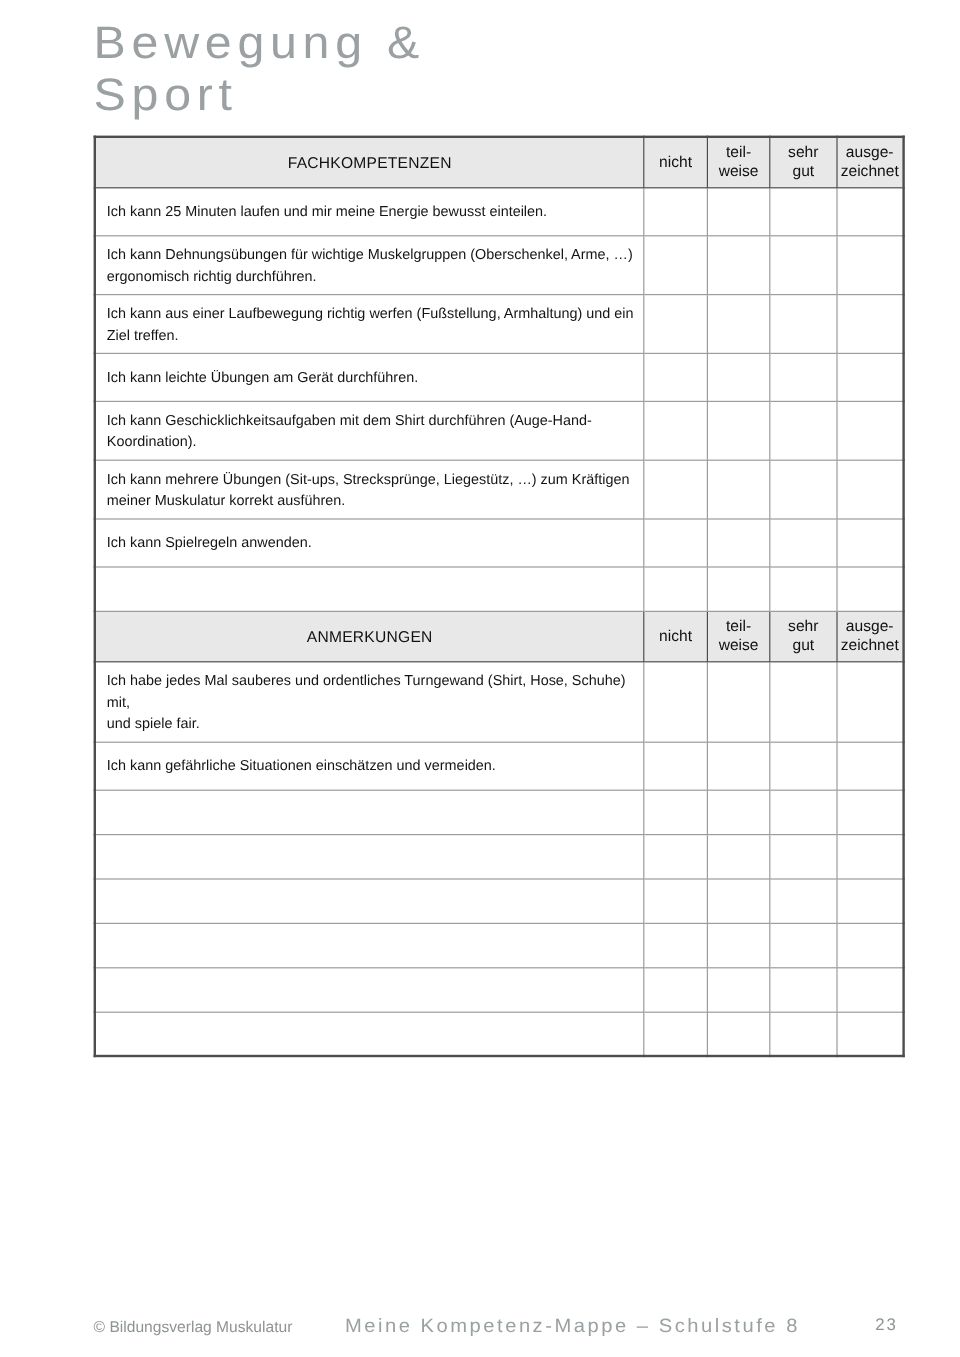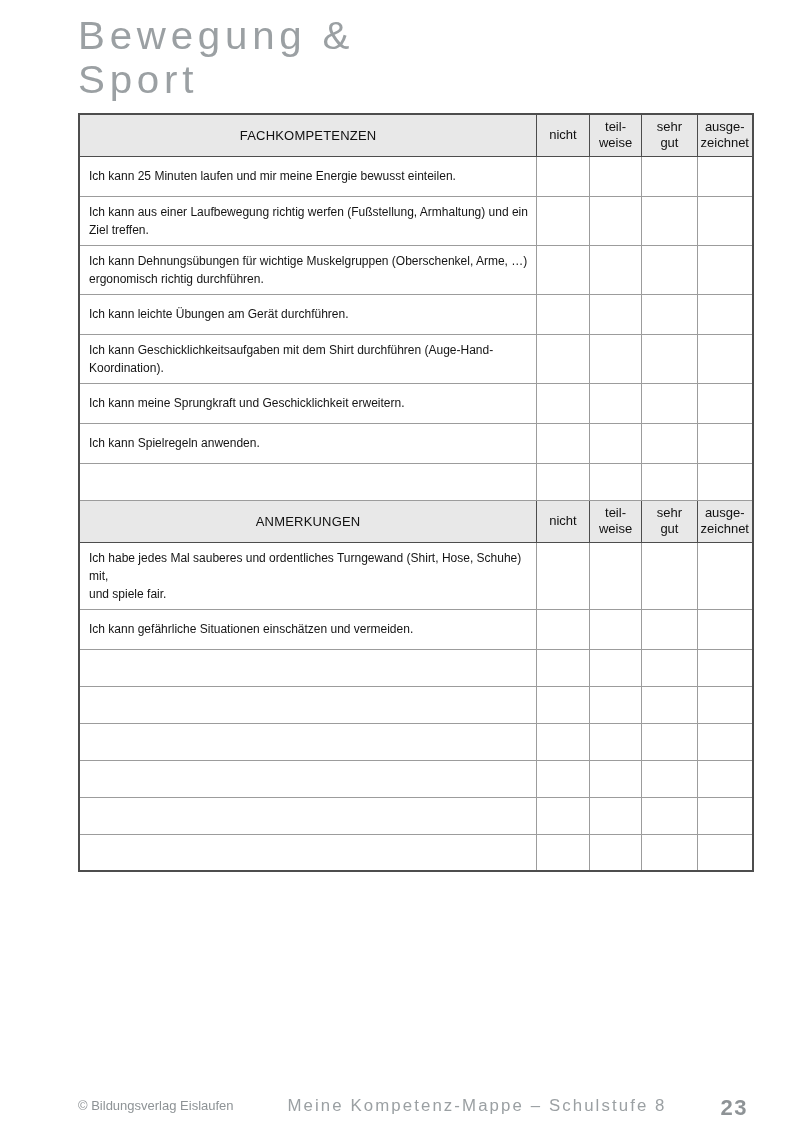--- a/index.html
+++ b/index.html
@@ -59,21 +59,21 @@
     font-size:13px; color:#8e9396;
   }
   .footer-center {
     position:absolute; left:59%; top:3px;
     transform:translateX(-50%) scaleX(1.05);
     font-size:16px; letter-spacing:2px;
     color:#9ba0a3; white-space:nowrap;
   }
   .footer-page-number {
     position:absolute; right:6px; top:1px;
-    font-size:22px; font-weight:bold; letter-spacing:1.5px;
+    font-size:14px; font-weight:normal; letter-spacing:1.5px;
     color:#8e9396;
   }
 </style>
 </head>
 <body>
 
 <div class="page-title">
   <div>Bewegung &amp;</div>
   <div>Sport</div>
 </div>
@@ -98,52 +98,53 @@
 zeichnet</th>
       </tr>
       <tr class="body-row">
         <td class="statement">Ich kann 25 Minuten laufen und mir meine Energie bewusst einteilen.</td>
         <td class="rating-cell"></td>
         <td class="rating-cell"></td>
         <td class="rating-cell"></td>
         <td class="rating-cell"></td>
       </tr>
       <tr class="body-row">
+        <td class="statement">Ich kann Dehnungsübungen für wichtige Muskelgruppen (Oberschenkel, Arme, …)
+ergonomisch richtig durchführen.</td>
+        <td class="rating-cell"></td>
+        <td class="rating-cell"></td>
+        <td class="rating-cell"></td>
+        <td class="rating-cell"></td>
+      </tr>
+      <tr class="body-row">
         <td class="statement">Ich kann aus einer Laufbewegung richtig werfen (Fußstellung, Armhaltung) und ein
 Ziel treffen.</td>
         <td class="rating-cell"></td>
         <td class="rating-cell"></td>
         <td class="rating-cell"></td>
         <td class="rating-cell"></td>
       </tr>
       <tr class="body-row">
-        <td class="statement">Ich kann Dehnungsübungen für wichtige Muskelgruppen (Oberschenkel, Arme, …)
-ergonomisch richtig durchführen.</td>
-        <td class="rating-cell"></td>
-        <td class="rating-cell"></td>
-        <td class="rating-cell"></td>
-        <td class="rating-cell"></td>
-      </tr>
-      <tr class="body-row">
         <td class="statement">Ich kann leichte Übungen am Gerät durchführen.</td>
         <td class="rating-cell"></td>
         <td class="rating-cell"></td>
         <td class="rating-cell"></td>
         <td class="rating-cell"></td>
       </tr>
       <tr class="body-row">
         <td class="statement">Ich kann Geschicklichkeitsaufgaben mit dem Shirt durchführen (Auge-Hand-
 Koordination).</td>
         <td class="rating-cell"></td>
         <td class="rating-cell"></td>
         <td class="rating-cell"></td>
         <td class="rating-cell"></td>
       </tr>
       <tr class="body-row">
-        <td class="statement">Ich kann meine Sprungkraft und Geschicklichkeit erweitern.</td>
+        <td class="statement">Ich kann mehrere Übungen (Sit-ups, Strecksprünge, Liegestütz, …) zum Kräftigen
+meiner Muskulatur korrekt ausführen.</td>
         <td class="rating-cell"></td>
         <td class="rating-cell"></td>
         <td class="rating-cell"></td>
         <td class="rating-cell"></td>
       </tr>
       <tr class="body-row">
         <td class="statement">Ich kann Spielregeln anwenden.</td>
         <td class="rating-cell"></td>
         <td class="rating-cell"></td>
         <td class="rating-cell"></td>
@@ -220,16 +221,16 @@
         <td class="statement"></td>
         <td class="rating-cell"></td>
         <td class="rating-cell"></td>
         <td class="rating-cell"></td>
         <td class="rating-cell"></td>
       </tr>
     </tbody>
 </table>
 
 <div class="page-footer">
-  <span class="footer-left">© Bildungsverlag Eislaufen</span>
+  <span class="footer-left">© Bildungsverlag Muskulatur</span>
   <span class="footer-center">Meine Kompetenz-Mappe – Schulstufe 8</span>
   <span class="footer-page-number">23</span>
 </div>
 
 </body></html>

